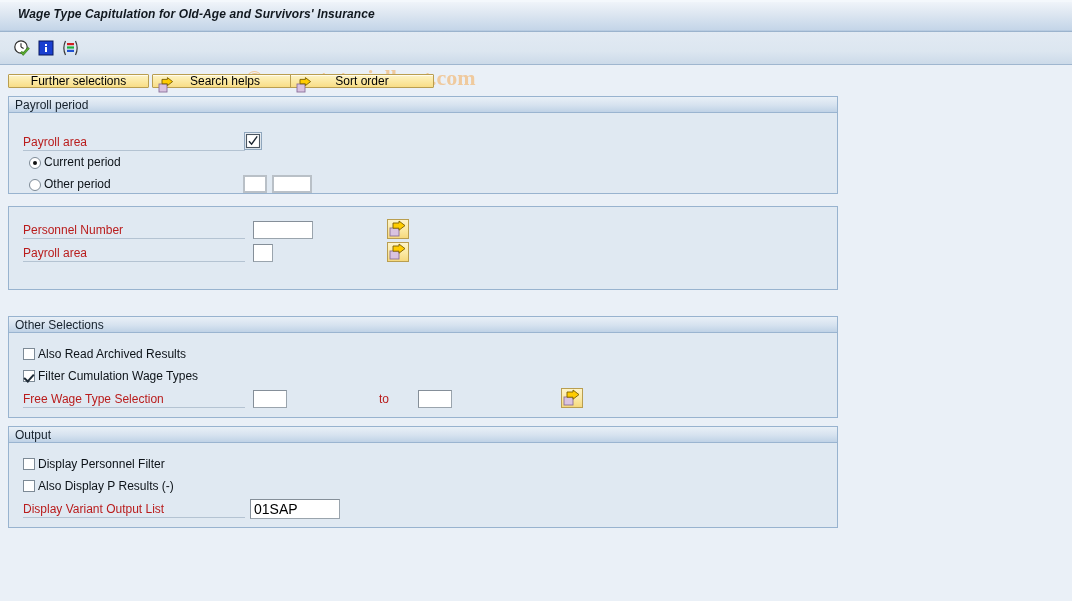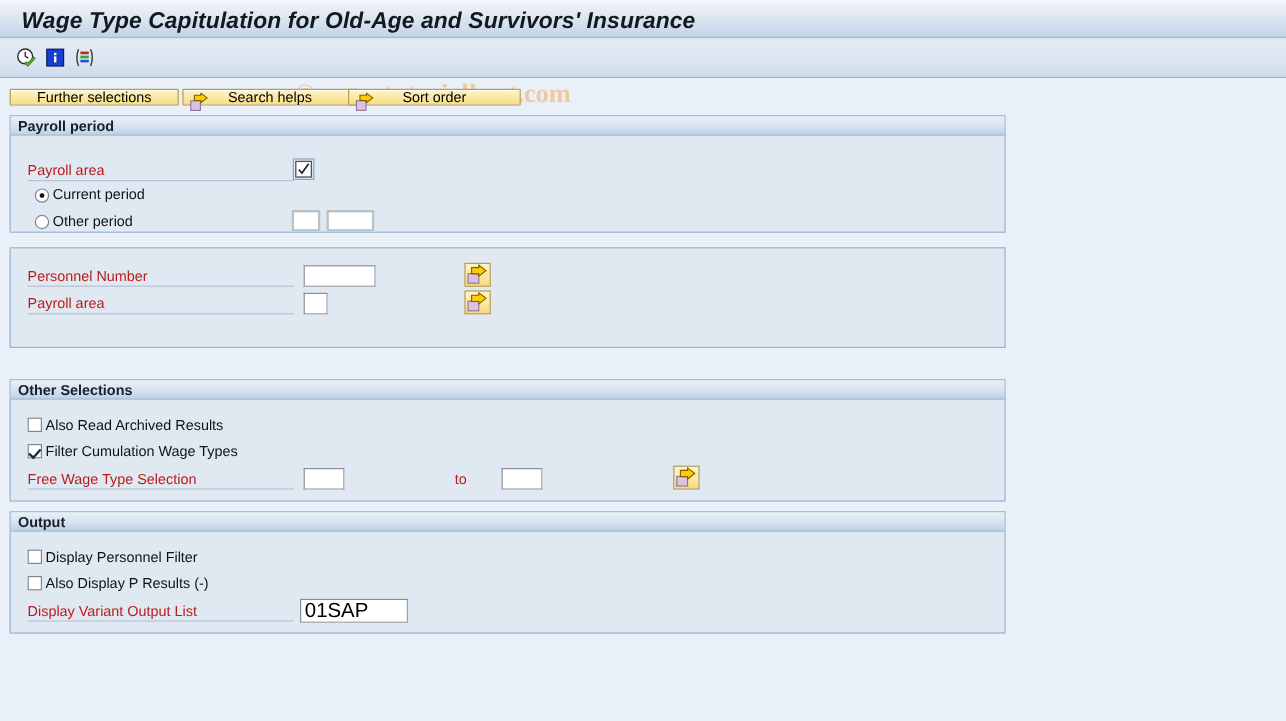--- a/index.html
+++ b/index.html
@@ -24,21 +24,21 @@
     background: linear-gradient(to bottom, #f2f6fb 0%, #e2eaf3 35%, #c4d5e8 97%, #a8bfd8 100%);
     border-bottom: 1px solid #9bb3cd;
   }
   .titlebar .tb-top {
     position:absolute; left:0; top:0; width:100%; height:2px;
     background:#f4f8fc;
   }
   .titlebar .title-text {
     position: absolute; left: 18px; top: 7px;
     font-family: "Liberation Sans", sans-serif;
-    font-size: 19px; font-weight: bold; font-style: italic;
+    font-size: 12px; font-weight: bold; font-style: italic;
     color: #11181f; letter-spacing: 0.1px;
     white-space: nowrap;
   }
 
   
   .toolbar {
     position: absolute; left: 0; top: 32px; width: 1072px; height: 33px;
     background: linear-gradient(to bottom, #e2eaf3 0%, #dce6f0 60%, #ccdae9 100%);
     border-bottom: 1px solid #9fb6cf;
   }
@@ -79,21 +79,20 @@
   
   .panel {
     position: absolute;
     background: #e0e9f2;
     border: 1px solid #98b3cf;
   }
   .panel-head {
     position: relative; height: 16px;
     background: linear-gradient(to bottom, #e9f0f7 0%, #d6e2ef 55%, #bfd2e6 100%);
     border-bottom: 1px solid #9ab4d0;
-    font-weight: bold;
   }
   .panel-head .ph-text {
     position: absolute; left: 6px; top: 1px;
     font-size: 12px; color: #15202b; white-space: nowrap;
   }
   .panel-body { position: relative; }
 
   
   .flabel {
     position: absolute; font-size: 12px; color: #b91c1c;
@@ -103,21 +102,21 @@
     border-bottom: 1px solid #b4c3d2;
     padding-bottom: 1px;
   }
   .ifield {
     position: absolute;
     background: #ffffff;
     border: 1px solid #9aa4ad;
     border-top-color: #858f99;
     border-left-color: #858f99;
     height: 18px;
-    font-size: 17px;
+    font-size: 14px;
     color: #000;
     padding: 0 3px;
     line-height: 16px;
     cursor: text;
   }
   .ifield.gray {
     border: 2px solid #b9c0c7;
     background: #ffffff;
   }
   .cbx {

